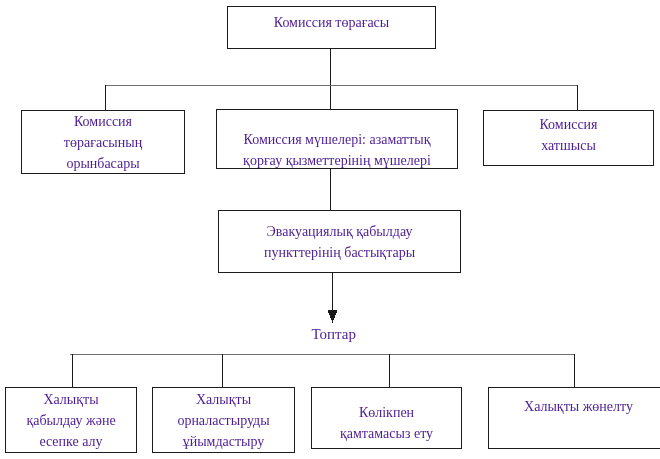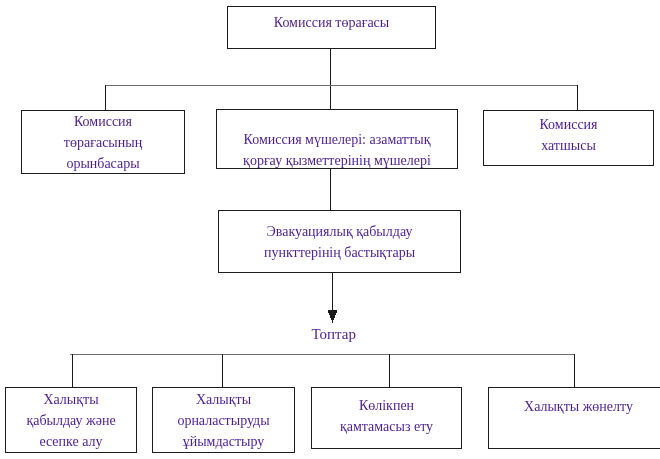--- a/index.html
+++ b/index.html
@@ -39,21 +39,21 @@
     line-height: 21px;
     white-space: pre-line;
   }
   #chairman  { left: 227px; top: 6px;   width: 209px; height: 43px; align-items: flex-start; padding-top: 5px; }
   #deputy    { left: 21px;  top: 110px; width: 164px; height: 64px; }
   #members   { left: 216px; top: 109px; width: 242px; height: 60px; align-items: flex-start; padding-top: 19px; }
   #secretary { left: 483px; top: 110px; width: 171px; height: 56px; align-items: flex-start; padding-top: 3px; }
   #evac      { left: 218px; top: 210px; width: 243px; height: 63px; }
   #g1        { left: 5px;   top: 387px; width: 132px; height: 66px; }
   #g2        { left: 152px; top: 387px; width: 143px; height: 66px; }
-  #g3        { left: 311px; top: 387px; width: 151px; height: 62px; align-items: flex-start; padding-top: 7px; }
+  #g3        { left: 311px; top: 387px; width: 151px; height: 62px; align-items: flex-start; padding-top: 14px; }
   #g4        { left: 488px; top: 387px; width: 181px; height: 62px; align-items: flex-start; padding-top: 8px; }
   .floating-label {
     position: absolute;
     left: 290px;
     top: 325px;
     width: 66px;
     text-align: right;
     font-size: 15px;
     line-height: 19px;
   }

